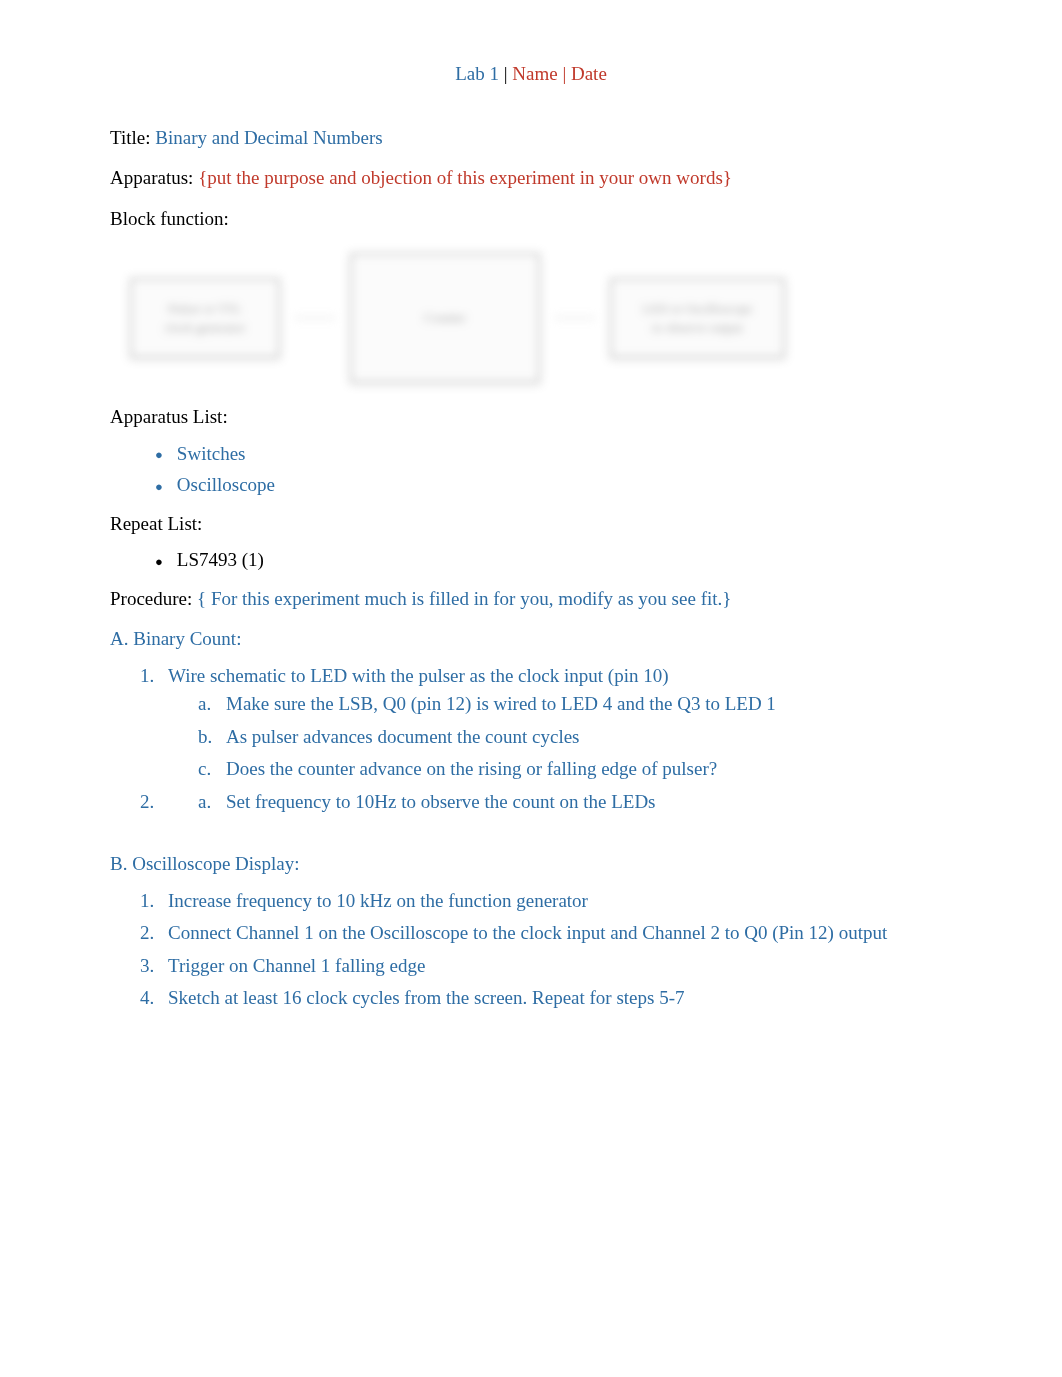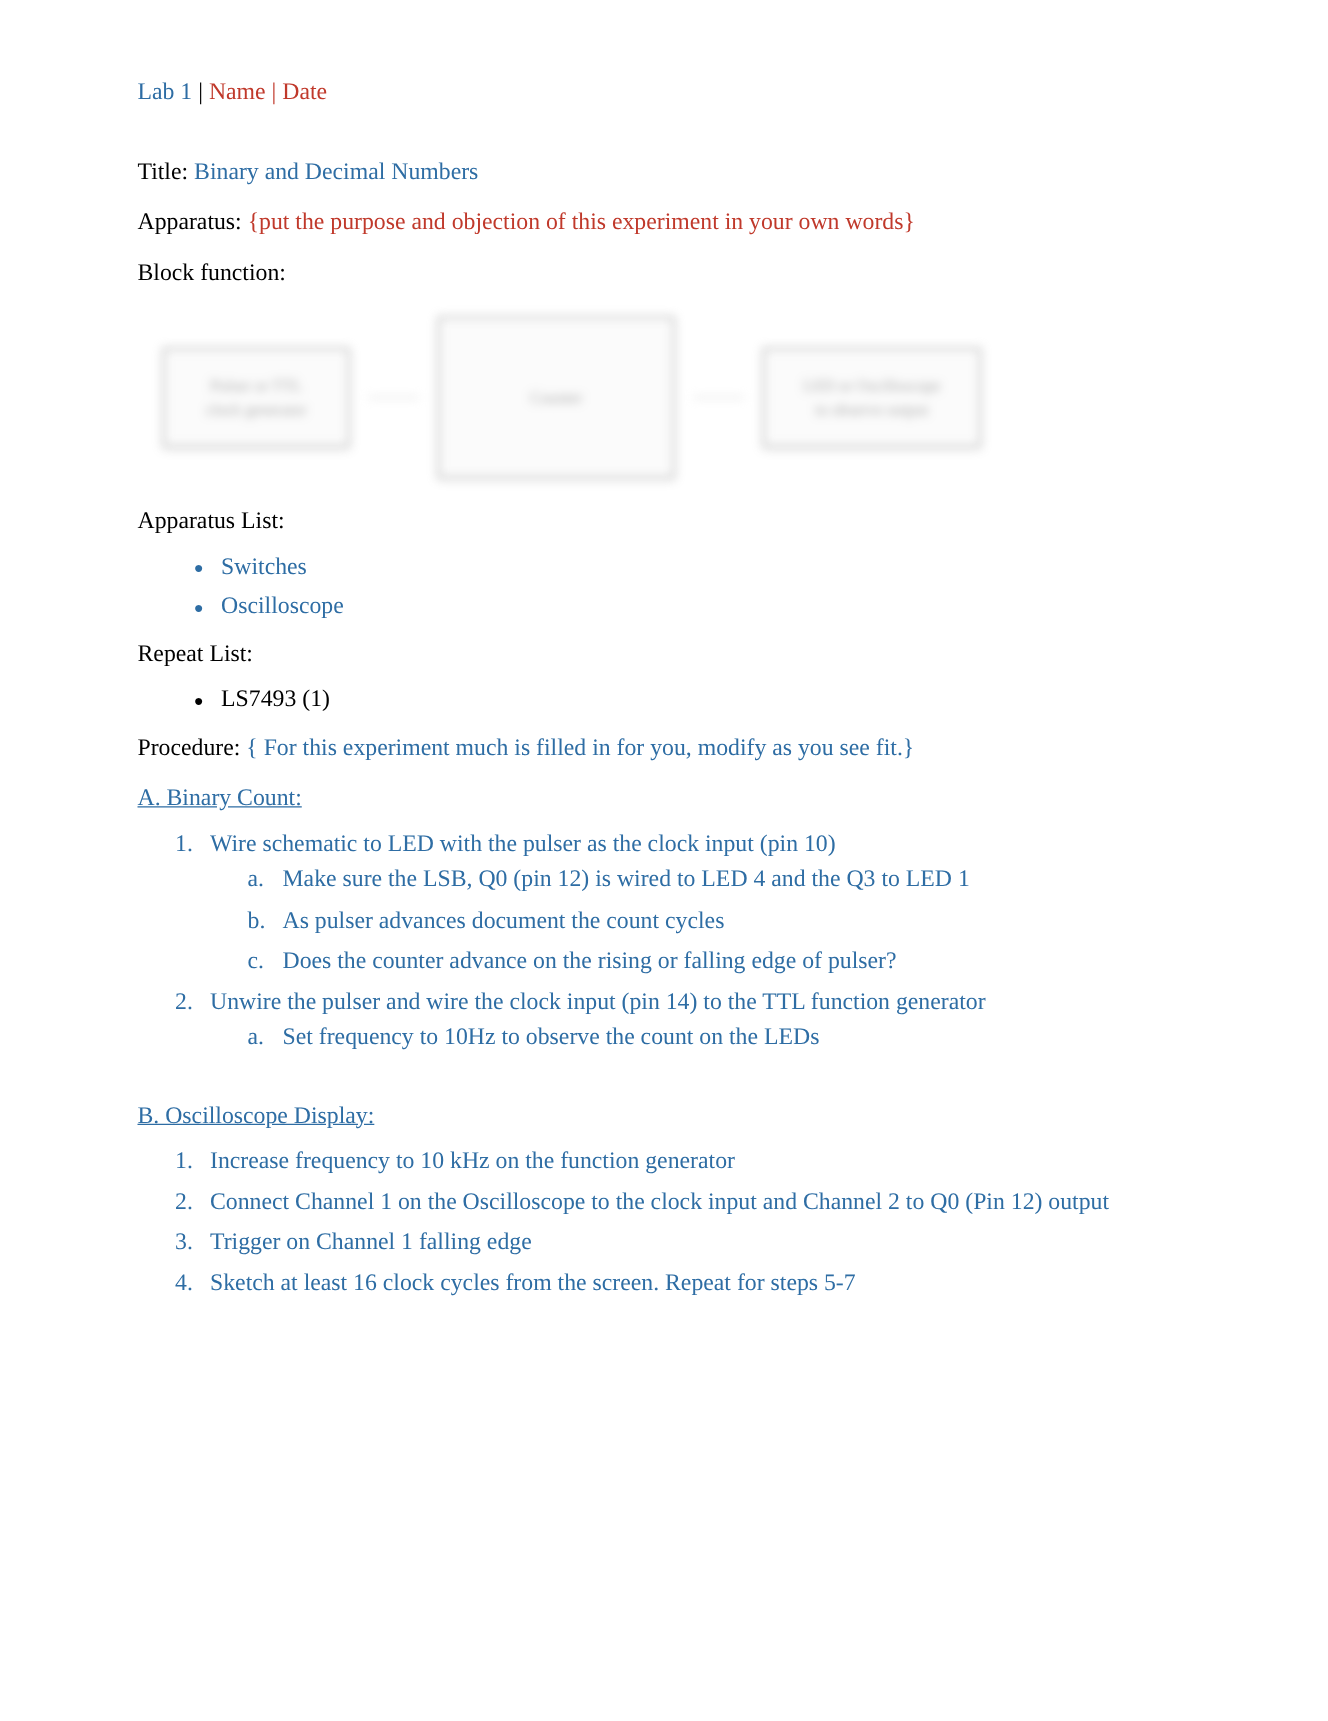--- a/index.html
+++ b/index.html
@@ -10,21 +10,21 @@
     body {
       font-family: "Times New Roman", Times, serif;
       background: #ffffff;
       width: 1062px;
       padding: 60px 110px 60px 110px;
       font-size: 19px;
       line-height: 1.5;
       color: #000000;
     }
     .header-line {
-      text-align: left;
+      text-align: center;
       margin-bottom: 35px;
       font-size: 19px;
     }
     .blue { color: #2e6da4; }
     .red { color: #c0392b; }
     .black { color: #000000; }
     .section {
       margin-bottom: 8px;
     }
     .label-inline {
@@ -93,21 +93,20 @@
       color: #2e6da4;
       margin-bottom: 3px;
     }
     ul.bullet-list.black-bullet li {
       color: #000000;
     }
     .section-title {
       color: #2e6da4;
       margin-top: 12px;
       margin-bottom: 8px;
-      text-decoration: underline;
     }
     ol.num-list {
       list-style: none;
       padding-left: 30px;
       counter-reset: item;
     }
     ol.num-list > li {
       color: #2e6da4;
       margin-bottom: 4px;
       padding-left: 28px;
@@ -199,21 +198,20 @@
 <ol class="num-list">
   <li>
     <span>Wire schematic to LED with the pulser as the clock input (pin 10)</span>
     <ol class="alpha-list">
       <li>Make sure the LSB, Q0 (pin 12) is wired to LED 4 and the Q3 to LED 1</li>
       <li>As pulser advances document the count cycles</li>
       <li>Does the counter advance on the rising or falling edge of pulser?</li>
     </ol>
   </li>
   <li>
-    <span>Unwire the pulser and wire the clock input (pin 14) to the TTL function generator</span>
     <ol class="alpha-list">
       <li>Set frequency to 10Hz to observe the count on the LEDs</li>
     </ol>
   </li>
 </ol>
 
 <div class="spacer"></div>
 
 <div class="section-title">B. Oscilloscope Display:</div>
 

